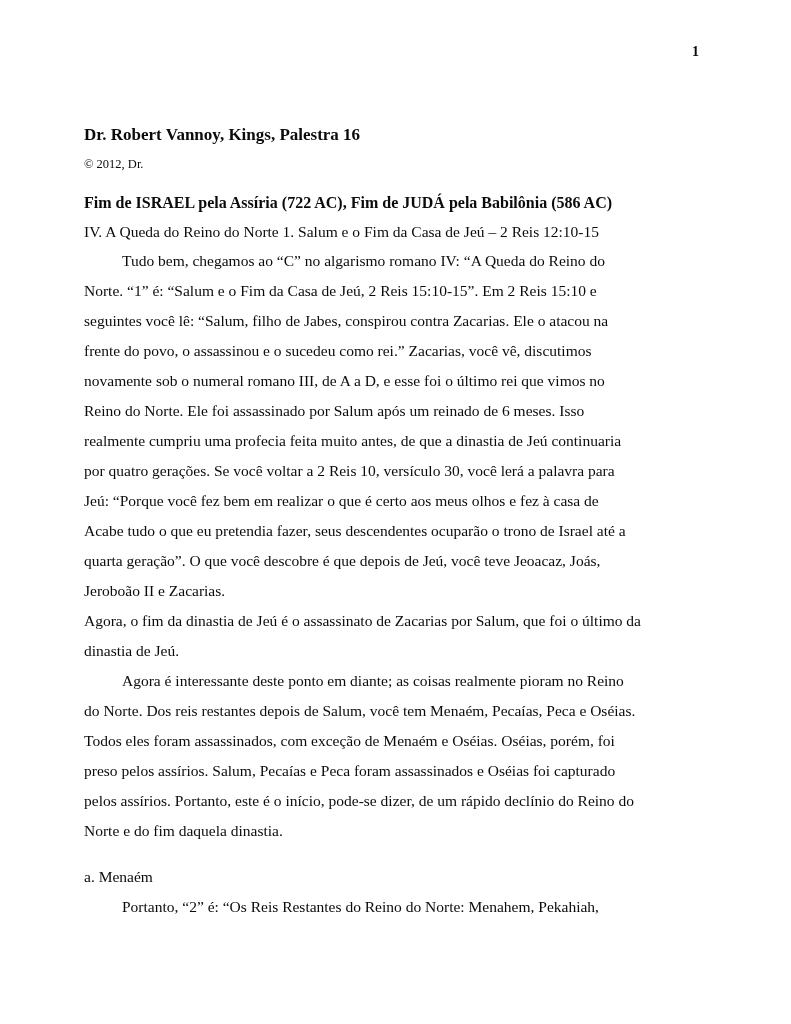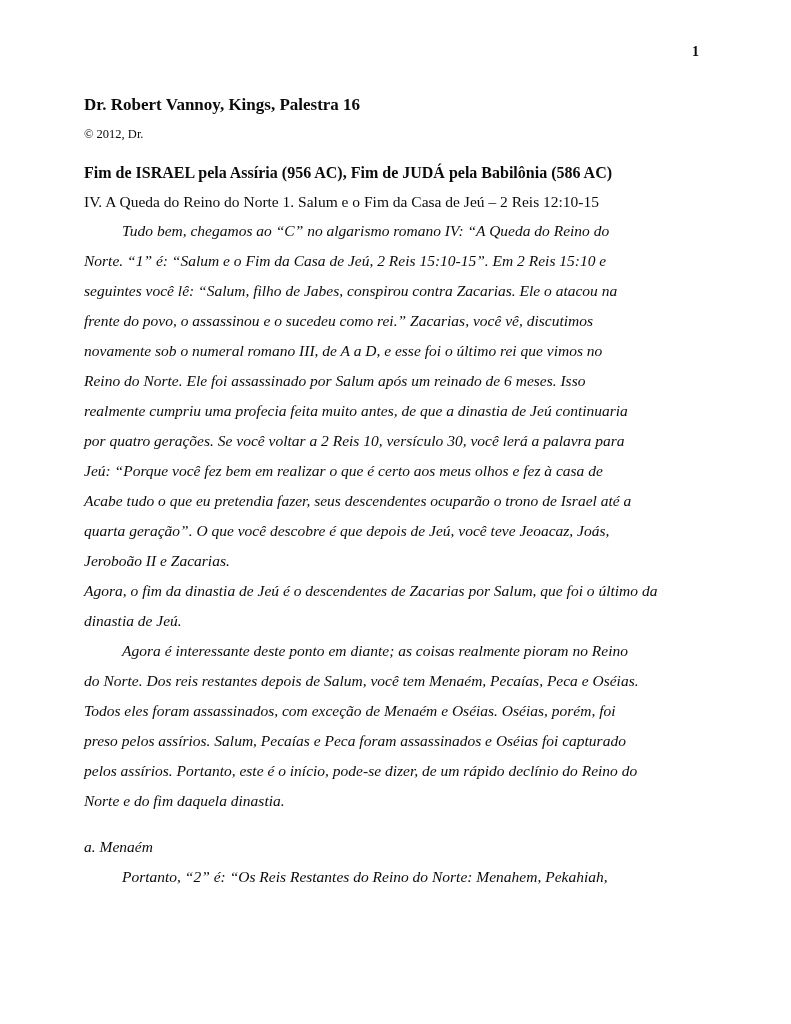--- a/index.html
+++ b/index.html
@@ -25,21 +25,21 @@
     position: absolute;
     top: 44px;
     right: 92px;
     font-size: 14px;
     font-weight: bold;
     line-height: 16px;
   }
   .content {
     position: absolute;
     left: 84px;
-    top: 93px;
+    top: 123px;
     width: 648px;
   }
   .doc-title {
     font-size: 17px;
     font-weight: bold;
     line-height: 24px;
     margin: 0;
     white-space: pre;
   }
   .copyright {
@@ -59,21 +59,20 @@
     font-size: 15.5px;
     line-height: 28px;
     margin: 0;
     white-space: pre;
   }
   .para {
     font-size: 15.5px;
     line-height: 30px;
     margin: 0;
     white-space: pre;
-    font-style: italic;
   }
   .indent {
     text-indent: 38px;
   }
   .section-gap {
     height: 16px;
   }
 </style>
 </head>
 <body>
@@ -81,38 +80,38 @@
 <div class="page">
 
   <div class="page-number">1</div>
 
   <div class="content">
 
     <p class="doc-title">Dr. Robert Vannoy, Kings, Palestra 16</p>
 
     <p class="copyright">© 2012, Dr.</p>
 
-    <p class="heading-bold">Fim de ISRAEL pela Assíria (956 AC), Fim de JUDÁ pela Babilônia (586 AC)</p>
+    <p class="heading-bold">Fim de ISRAEL pela Assíria (722 AC), Fim de JUDÁ pela Babilônia (586 AC)</p>
 
     <p class="subheading">IV. A Queda do Reino do Norte 1. Salum e o Fim da Casa de Jeú – 2 Reis 12:10-15</p>
 
     <p class="para indent">Tudo bem, chegamos ao “C” no algarismo romano IV: “A Queda do Reino do
 Norte. “1” é: “Salum e o Fim da Casa de Jeú, 2 Reis 15:10-15”. Em 2 Reis 15:10 e
 seguintes você lê: “Salum, filho de Jabes, conspirou contra Zacarias. Ele o atacou na
 frente do povo, o assassinou e o sucedeu como rei.” Zacarias, você vê, discutimos
 novamente sob o numeral romano III, de A a D, e esse foi o último rei que vimos no
 Reino do Norte. Ele foi assassinado por Salum após um reinado de 6 meses. Isso
 realmente cumpriu uma profecia feita muito antes, de que a dinastia de Jeú continuaria
 por quatro gerações. Se você voltar a 2 Reis 10, versículo 30, você lerá a palavra para
 Jeú: “Porque você fez bem em realizar o que é certo aos meus olhos e fez à casa de
 Acabe tudo o que eu pretendia fazer, seus descendentes ocuparão o trono de Israel até a
 quarta geração”. O que você descobre é que depois de Jeú, você teve Jeoacaz, Joás,
 Jeroboão II e Zacarias.</p>
 
-    <p class="para">Agora, o fim da dinastia de Jeú é o descendentes de Zacarias por Salum, que foi o último da
+    <p class="para">Agora, o fim da dinastia de Jeú é o assassinato de Zacarias por Salum, que foi o último da
 dinastia de Jeú.</p>
 
     <p class="para indent">Agora é interessante deste ponto em diante; as coisas realmente pioram no Reino
 do Norte. Dos reis restantes depois de Salum, você tem Menaém, Pecaías, Peca e Oséias.
 Todos eles foram assassinados, com exceção de Menaém e Oséias. Oséias, porém, foi
 preso pelos assírios. Salum, Pecaías e Peca foram assassinados e Oséias foi capturado
 pelos assírios. Portanto, este é o início, pode-se dizer, de um rápido declínio do Reino do
 Norte e do fim daquela dinastia.</p>
 
     <div class="section-gap"></div>

